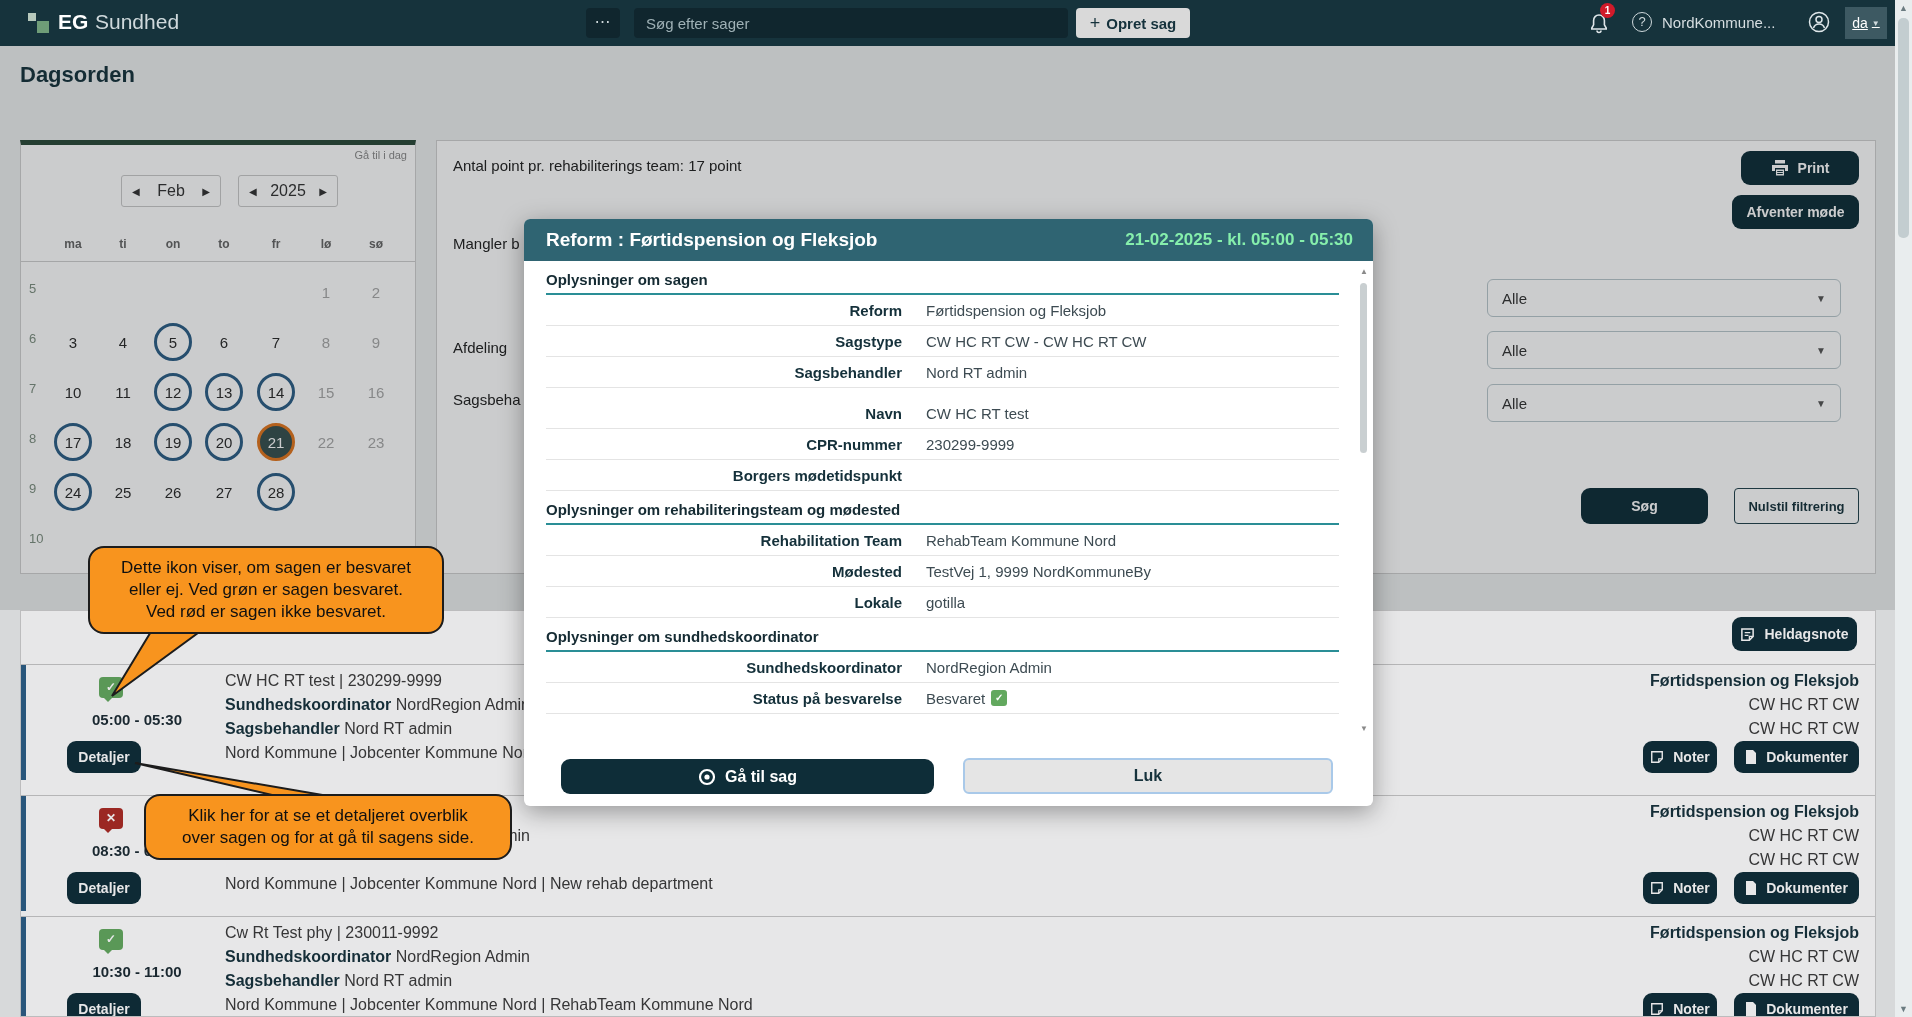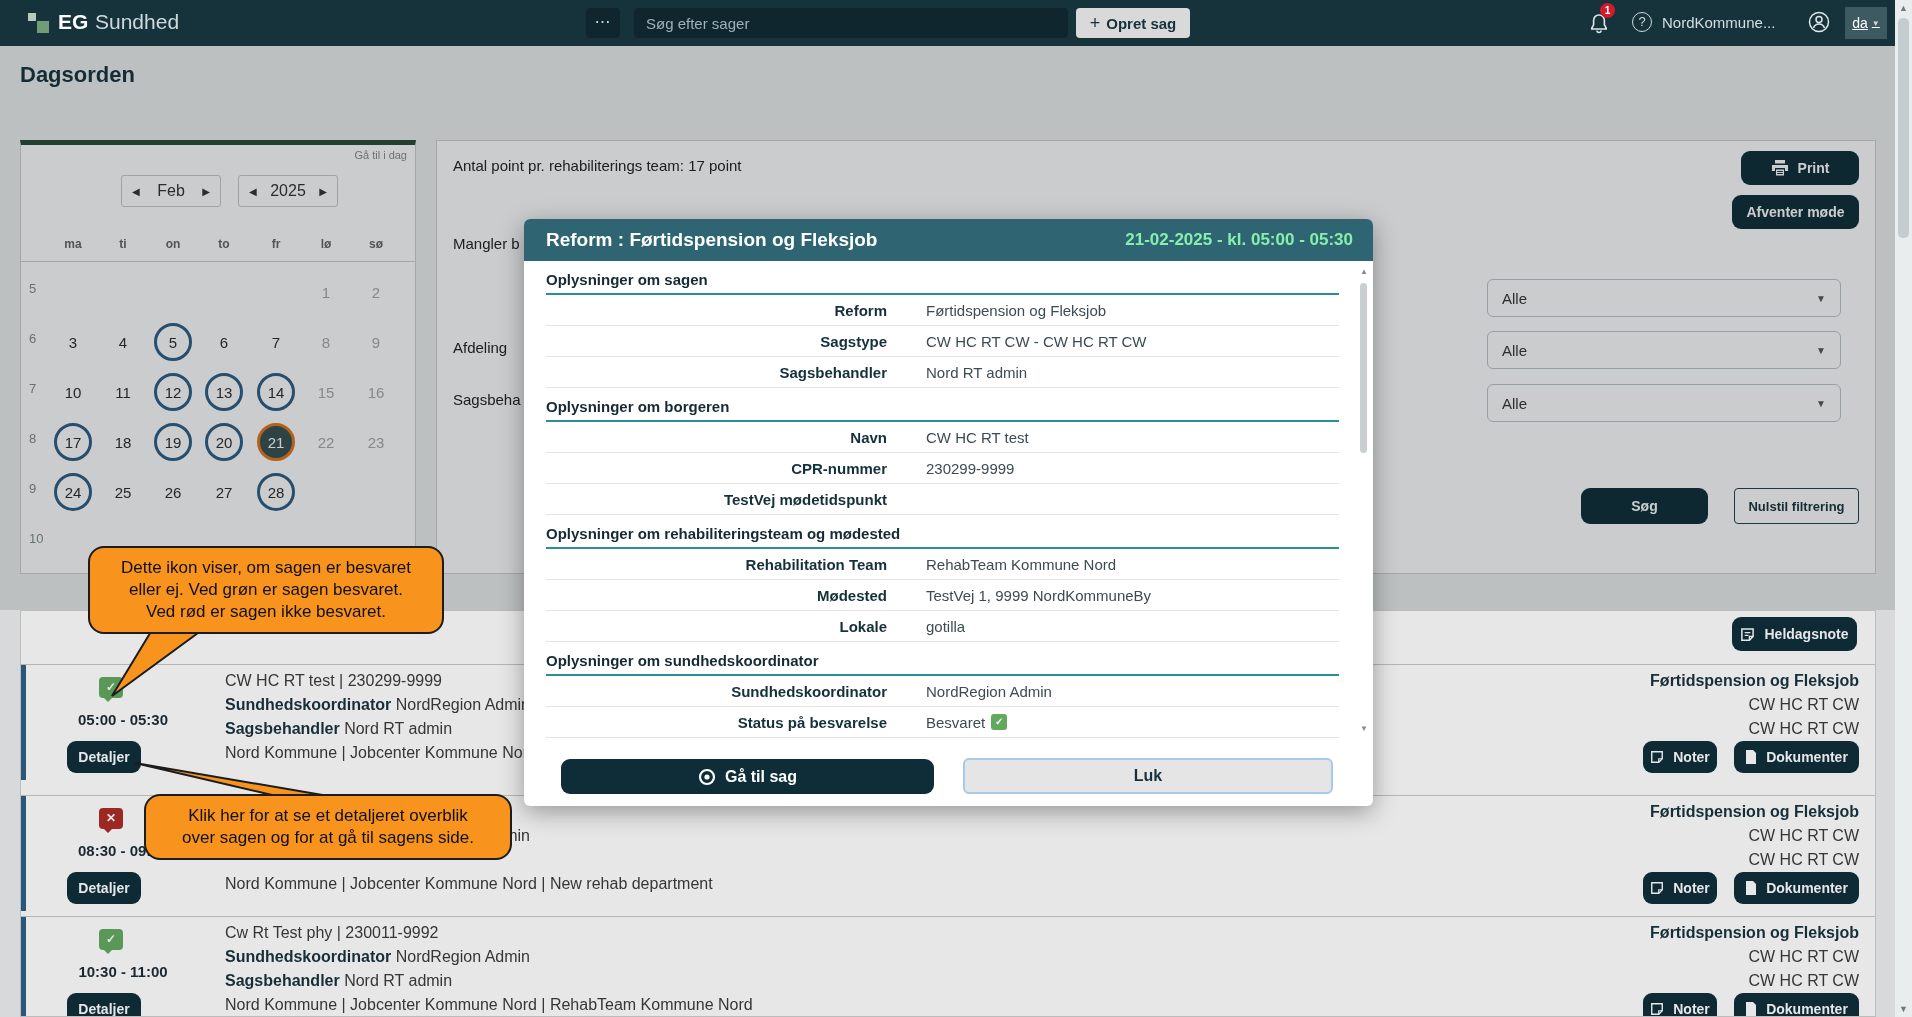--- a/index.html
+++ b/index.html
@@ -60,21 +60,21 @@
 
   
   .list-card { position:absolute; left:20px; top:610px; width:1856px; height:407px; background:#fff; border:1px solid #d0d0d0; overflow:hidden; z-index:1; }
   .heldag-btn { position:absolute; right:18px; top:6px; width:125px; height:34px; }
   .case-row { position:absolute; left:0; width:100%; height:116px; border-top:1px solid #c9c9c9; }
   .blue-bar { position:absolute; left:0; top:0; width:5px; height:100%; background:#2c5e86; }
   .st-icon { position:absolute; left:78px; top:12px; width:24px; height:21px; border-radius:4px; color:#fff; font-size:12px; font-weight:bold; text-align:center; line-height:21px; }
   .st-icon:after { content:""; position:absolute; left:4px; top:20px; border:5px solid transparent; border-top-color:inherit; }
   .st-green { background:#62a85e; border-top-color:#62a85e; }
   .st-red { background:#ab2b24; border-top-color:#ab2b24; }
-  .row-time { position:absolute; left:38px; top:46px; width:128px; text-align:center; font-size:15px; font-weight:bold; color:#1b2b33; }
+  .row-time { position:absolute; left:52px; top:46px; width:128px; text-align:center; font-size:15px; font-weight:bold; color:#1b2b33; }
   .detaljer-btn { position:absolute; left:46px; top:76px; width:74px; height:32px; }
   .mid-txt { position:absolute; left:204px; top:4px; font-size:16px; color:#3a3a3a; line-height:24px; }
   .mid-txt .ln { min-height:24px; }
   .mid-txt b { color:#16323c; }
   .right-blk { position:absolute; right:16px; top:4px; text-align:right; font-size:16px; color:#3a3a3a; line-height:24px; }
   .right-blk .rf { font-weight:bold; color:#16323c; }
   .noter-btn { position:absolute; right:158px; top:76px; width:74px; height:32px; }
   .dok-btn { position:absolute; right:16px; top:76px; width:125px; height:32px; }
 
   
@@ -83,21 +83,21 @@
 
   
   .modal { position:absolute; left:524px; top:219px; width:849px; height:587px; background:#fff; border-radius:6px; box-shadow:0 6px 24px rgba(0,0,0,0.35); z-index:10; overflow:hidden; }
   .modal-head { height:42px; background:#2f6472; display:flex; align-items:center; justify-content:space-between; padding:0 20px 0 22px; }
   .modal-title { color:#fff; font-size:19px; font-weight:600; }
   .modal-date { color:#86efac; font-size:17px; font-weight:600; }
   .modal-body { padding:0 34px 0 22px; }
   .m-sec { margin-top:10px; }
   .m-head { font-size:15px; font-weight:bold; color:#152b33; padding-bottom:5px; border-bottom:2px solid #2a8e96; }
   .m-row { display:flex; align-items:center; height:31px; border-bottom:1px solid #e4e4e4; font-size:15px; }
-  .m-label { width:380px; text-align:right; font-weight:bold; color:#14303a; padding-right:39px; }
+  .m-label { width:380px; text-align:right; font-weight:bold; color:#14303a; padding-right:24px; }
   .m-value { color:#3d4b52; display:flex; align-items:center; gap:6px; }
   .m-badge { width:16px; height:16px; background:#62a85e; border-radius:3px; color:#fff; font-size:10px; font-weight:bold; text-align:center; line-height:16px; }
   .modal-foot { position:absolute; left:0; bottom:12px; width:100%; }
   .goto-case-btn { position:absolute; left:37px; bottom:0; width:373px; height:35px; font-size:16px; }
   .luk-btn { position:absolute; left:439px; bottom:0; width:370px; height:36px; background:#e5e5e5; border:2px solid #a9c9e9; border-radius:6px; color:#16323c; font-weight:bold; font-size:16px; display:flex; align-items:center; justify-content:center; font-family:"Liberation Sans", sans-serif; }
   .m-scroll { position:absolute; right:3px; top:48px; width:12px; height:512px; }
   .m-scroll .ar { position:absolute; left:0; width:12px; font-size:8px; color:#8a8a8a; text-align:center; }
   .m-thumb { position:absolute; left:2px; top:16px; width:7px; height:170px; background:#c9cfd1; border-radius:4px; }
 
   
@@ -465,31 +465,30 @@
         <div class="m-row">
             <span class="m-label">Sagstype</span>
             <span class="m-value">CW HC RT CW - CW HC RT CW</span>
           </div>
         <div class="m-row">
             <span class="m-label">Sagsbehandler</span>
             <span class="m-value">Nord RT admin</span>
           </div>
       </div>
       <div class="m-sec">
-        <div class="m-head">Oplysninger om borgeren</div>
         <div class="m-row">
             <span class="m-label">Navn</span>
             <span class="m-value">CW HC RT test</span>
           </div>
         <div class="m-row">
             <span class="m-label">CPR-nummer</span>
             <span class="m-value">230299-9999</span>
           </div>
         <div class="m-row">
-            <span class="m-label">TestVej mødetidspunkt</span>
+            <span class="m-label">Borgers mødetidspunkt</span>
             <span class="m-value"></span>
           </div>
       </div>
       <div class="m-sec">
         <div class="m-head">Oplysninger om rehabiliteringsteam og mødested</div>
         <div class="m-row">
             <span class="m-label">Rehabilitation Team</span>
             <span class="m-value">RehabTeam Kommune Nord</span>
           </div>
         <div class="m-row">

